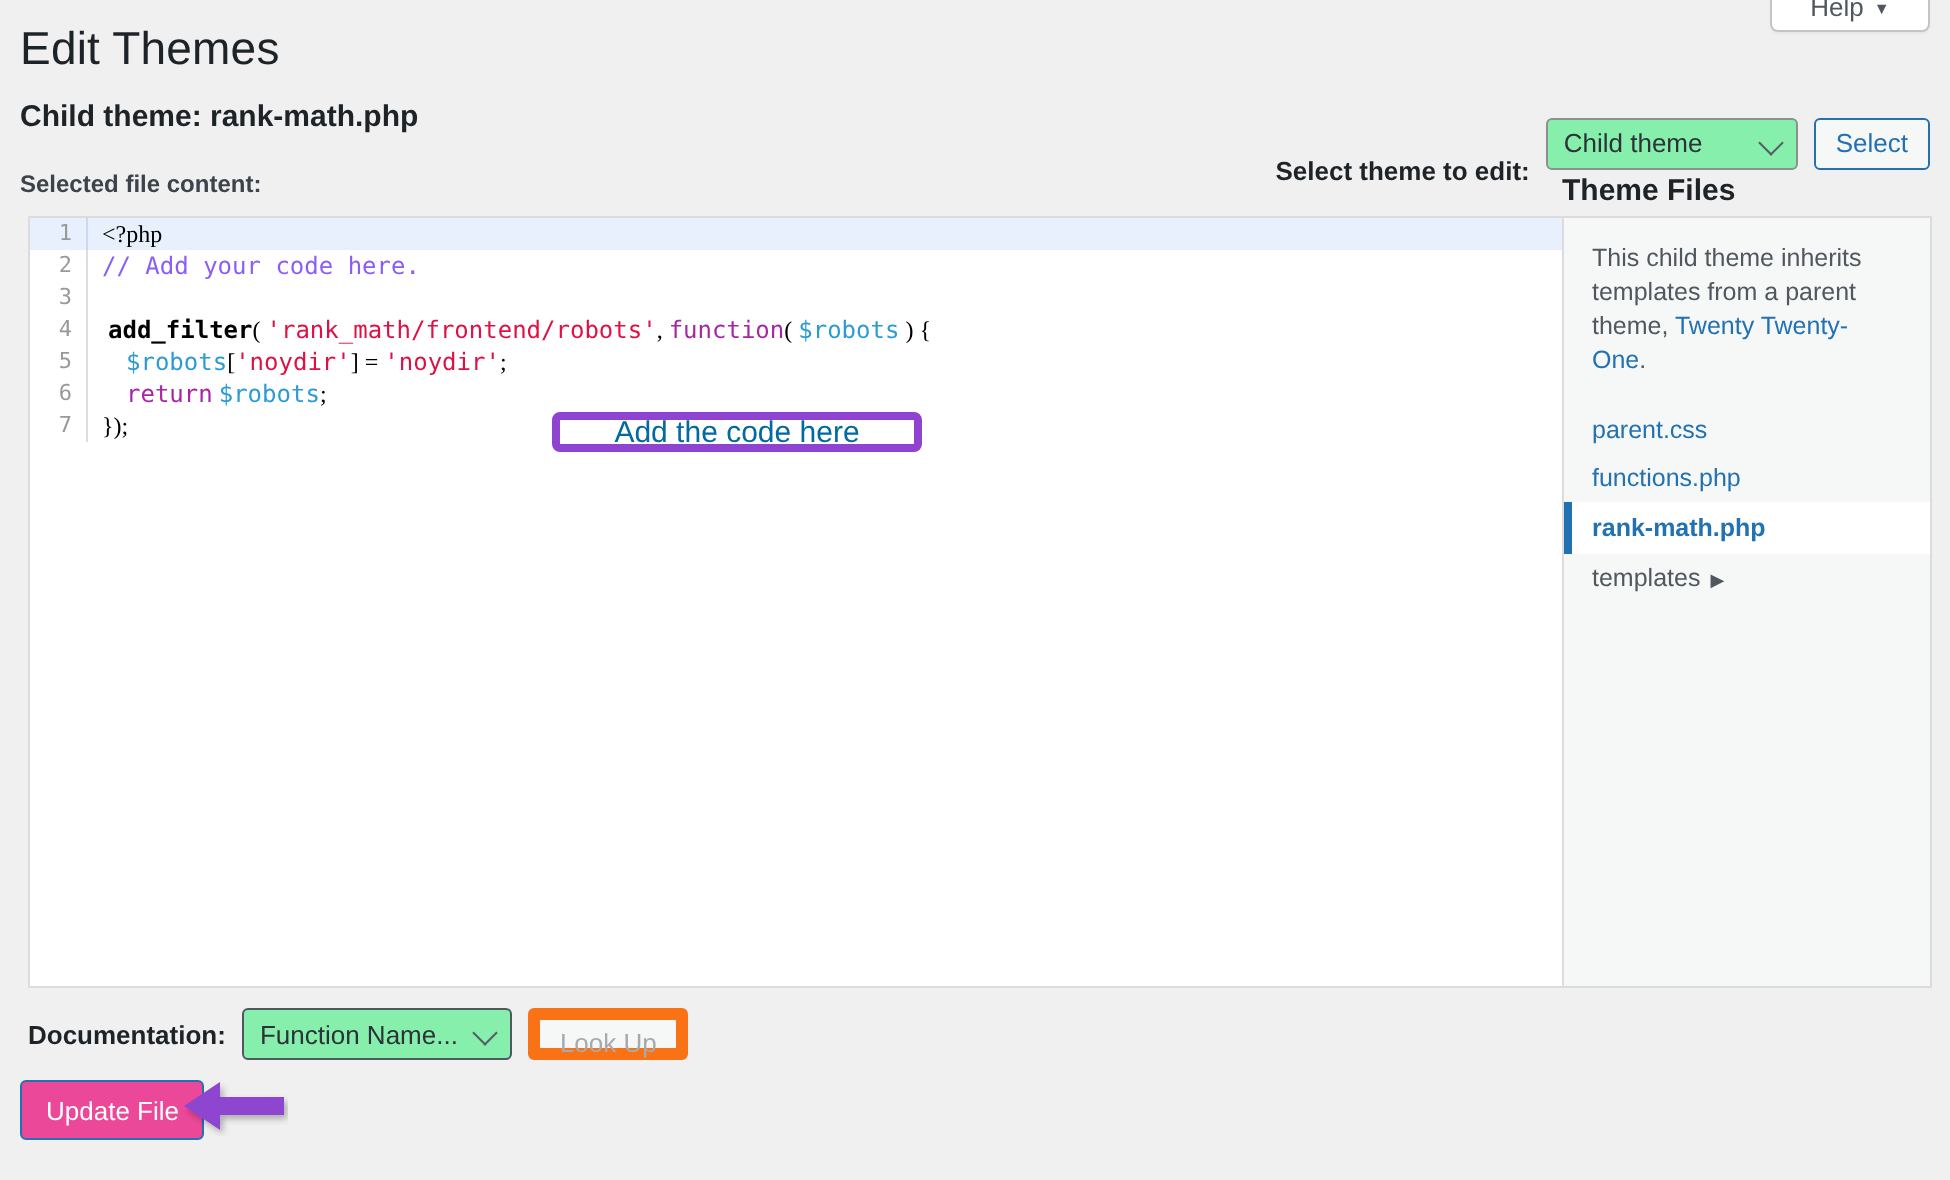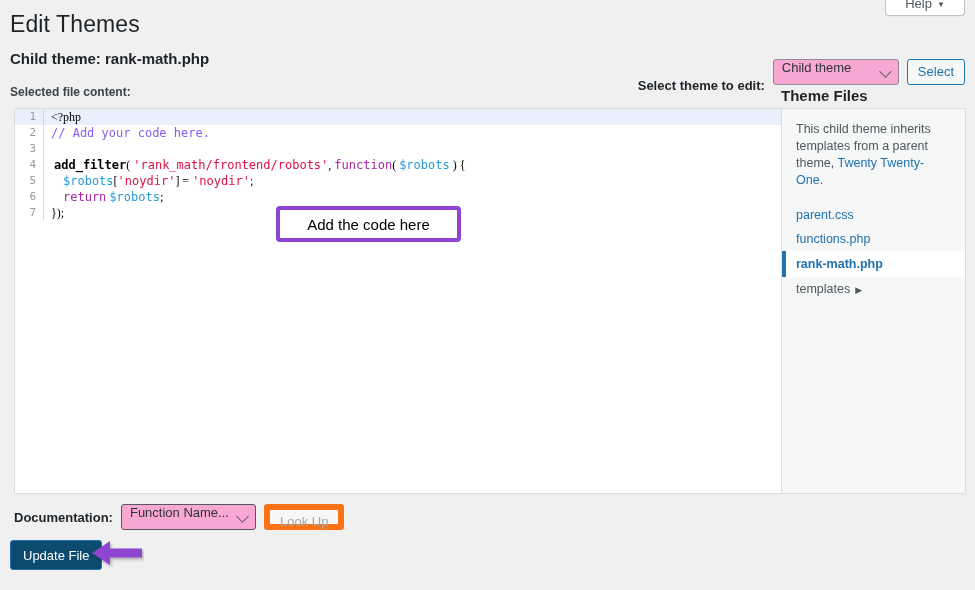--- a/index.html
+++ b/index.html
@@ -70,26 +70,27 @@
   .theme-select-label {
     font-size: 13px;
     font-weight: bold;
     color: #1d2327;
     margin-right: 8px;
     white-space: nowrap;
     margin-top: 28px;
   }
   .wp-select {
     position: relative;
-    background: #f9a8d4;
+    background: #86efac;
     border: 1px solid #8c8f94;
     border-radius: 3px;
     height: 26px;
     box-sizing: border-box;
     display: inline-flex;
+    align-items: center;
     padding: 0 26px 0 8px;
     font-size: 13px;
     color: #2c3338;
     cursor: pointer;
     min-width: 126px;
     box-shadow: 0 0 0 transparent;
   }
   .wp-select .chev {
     position: absolute;
     right: 8px;
@@ -206,31 +207,31 @@
   .tok-var     { color: #2a9bd4; }
   .tok-fn      { color: #000; font-weight: bold; }
   .tok-plain   { color: #000; font-family: Liberation Serif, serif; }
 
   
   .annot-box {
     position: absolute;
     left: 276px;
     top: 206px;
     width: 185px;
-    height: 36px;
+    height: 20px;
     box-sizing: border-box;
     background: #fff;
     border: 4px solid #8e44d0;
     border-radius: 4px;
     display: flex;
     align-items: center;
     justify-content: center;
     font-family: "Liberation Sans", sans-serif;
     font-size: 15px;
-    color: #000000;
+    color: #0369a1;
     z-index: 5;
   }
 
   
   .files-pane {
     flex: 1;
     background: #f6f7f7;
     border-left: 1px solid #dcdcde;
     box-sizing: border-box;
     padding: 12px 0 0 0;
@@ -304,21 +305,21 @@
     font-size: 13px;
     padding: 0 10px;
     line-height: 24px;
     cursor: default;
     font-family: inherit;
   }
   .btn-primary {
     position: absolute;
     left: 10px;
     top: 540px;
-    background: #0c4a6e;
+    background: #ec4899;
     border: 1px solid #2271b1;
     color: #fff;
     border-radius: 3px;
     font-size: 13px;
     height: 30px;
     padding: 0 12px;
     cursor: pointer;
     font-family: inherit;
   }
 

